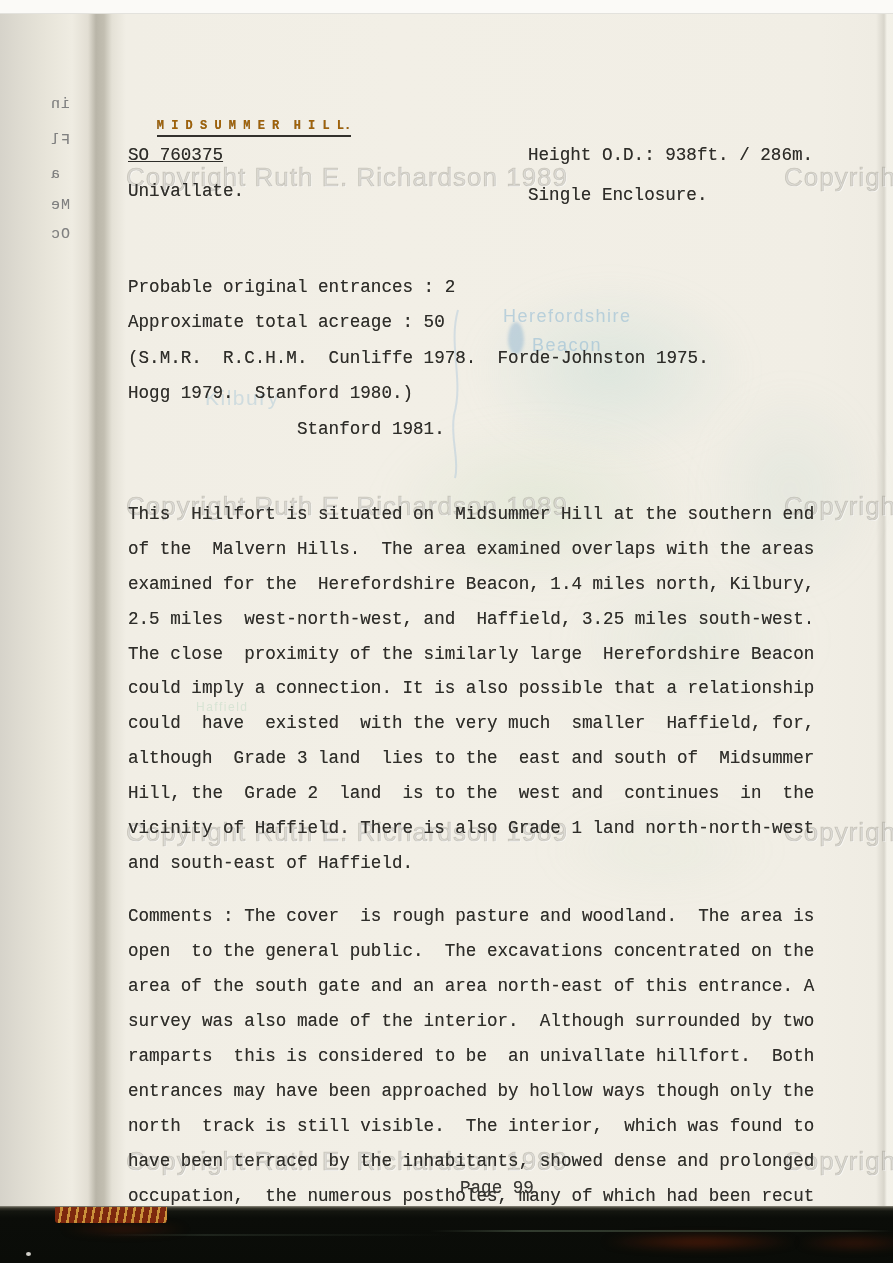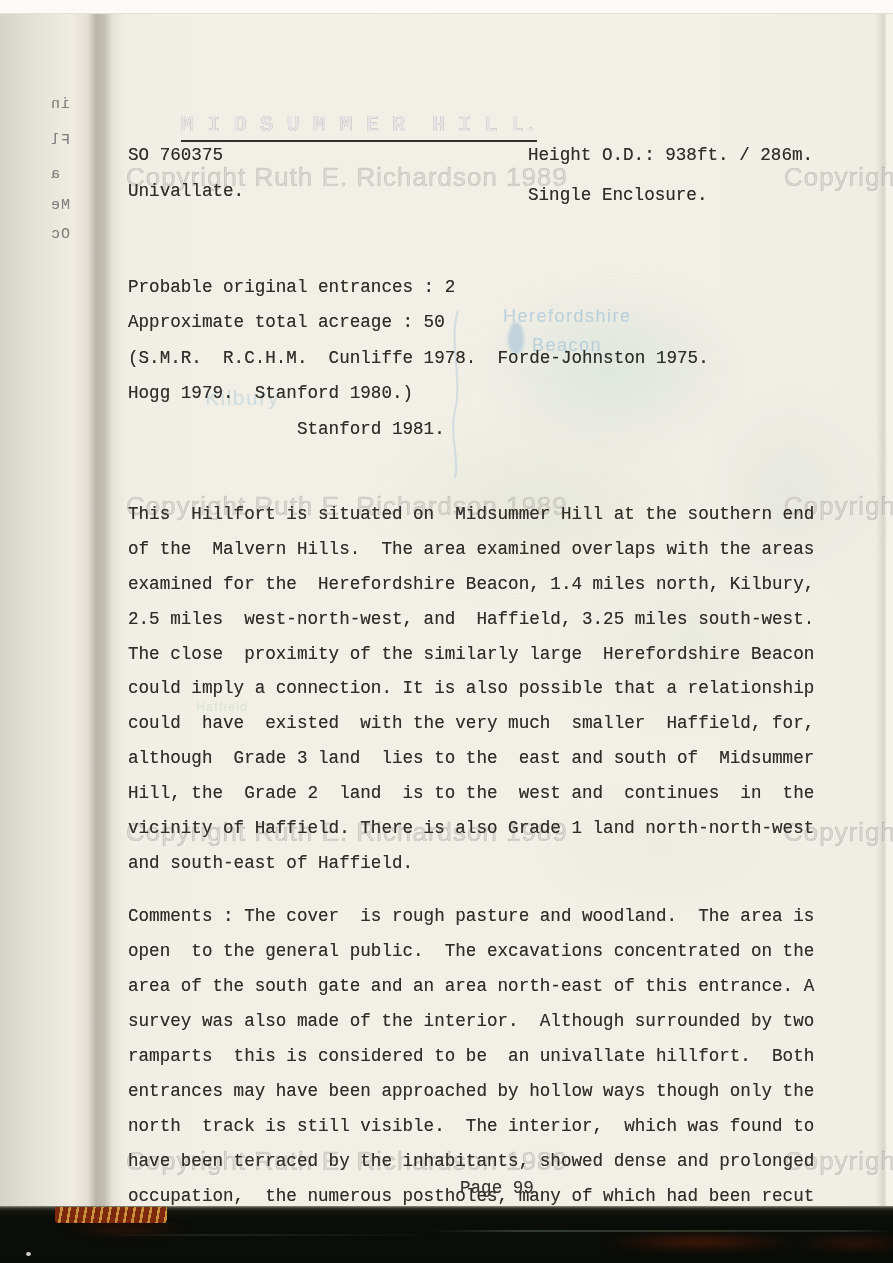--- a/index.html
+++ b/index.html
@@ -63,23 +63,23 @@
   .wm-right{left:784px;}
   #watermark-row-1{top:162px;}
   #watermark-row-2{top:491px;}
   #watermark-row-3{top:817px;}
   #watermark-row-4{top:1146px;}
   
   .tw{
     position:absolute;white-space:pre;color:#2e2d29;
     font-size:17.6px;text-shadow:0 0 0.5px rgba(45,44,40,0.55);
   }
-  #doc-title{left:128px;top:93px;line-height:22px;font-weight:bold;font-size:22px;color:#e5e5e5;}
+  #doc-title{left:128px;top:93px;line-height:22px;font-weight:bold;font-size:12px;color:#a16207;}
   #doc-title .u{border-bottom:2.5px solid #33312d;padding-bottom:2px;}
-  #grid-reference{left:128px;top:144px;line-height:22px;}
+  #grid-reference{left:128px;top:144px;line-height:22px;text-decoration:underline;}
   #height-od{left:528px;top:144px;line-height:22px;}
   #site-type{left:128px;top:180px;line-height:22px;}
   #enclosure-type{left:528px;top:184px;line-height:22px;}
   #header-details{left:128px;top:210px;}
   #header-details .tline{height:35.4px;line-height:35.4px;}
   #paragraph-1{left:128px;top:437px;}
   #paragraph-1 .tline{height:34.9px;line-height:34.9px;}
   #paragraph-2{left:128px;top:839px;}
   #paragraph-2 .tline{height:35px;line-height:35px;}
   #page-number{left:460px;top:1178px;line-height:20px;color:#3a3935;}

